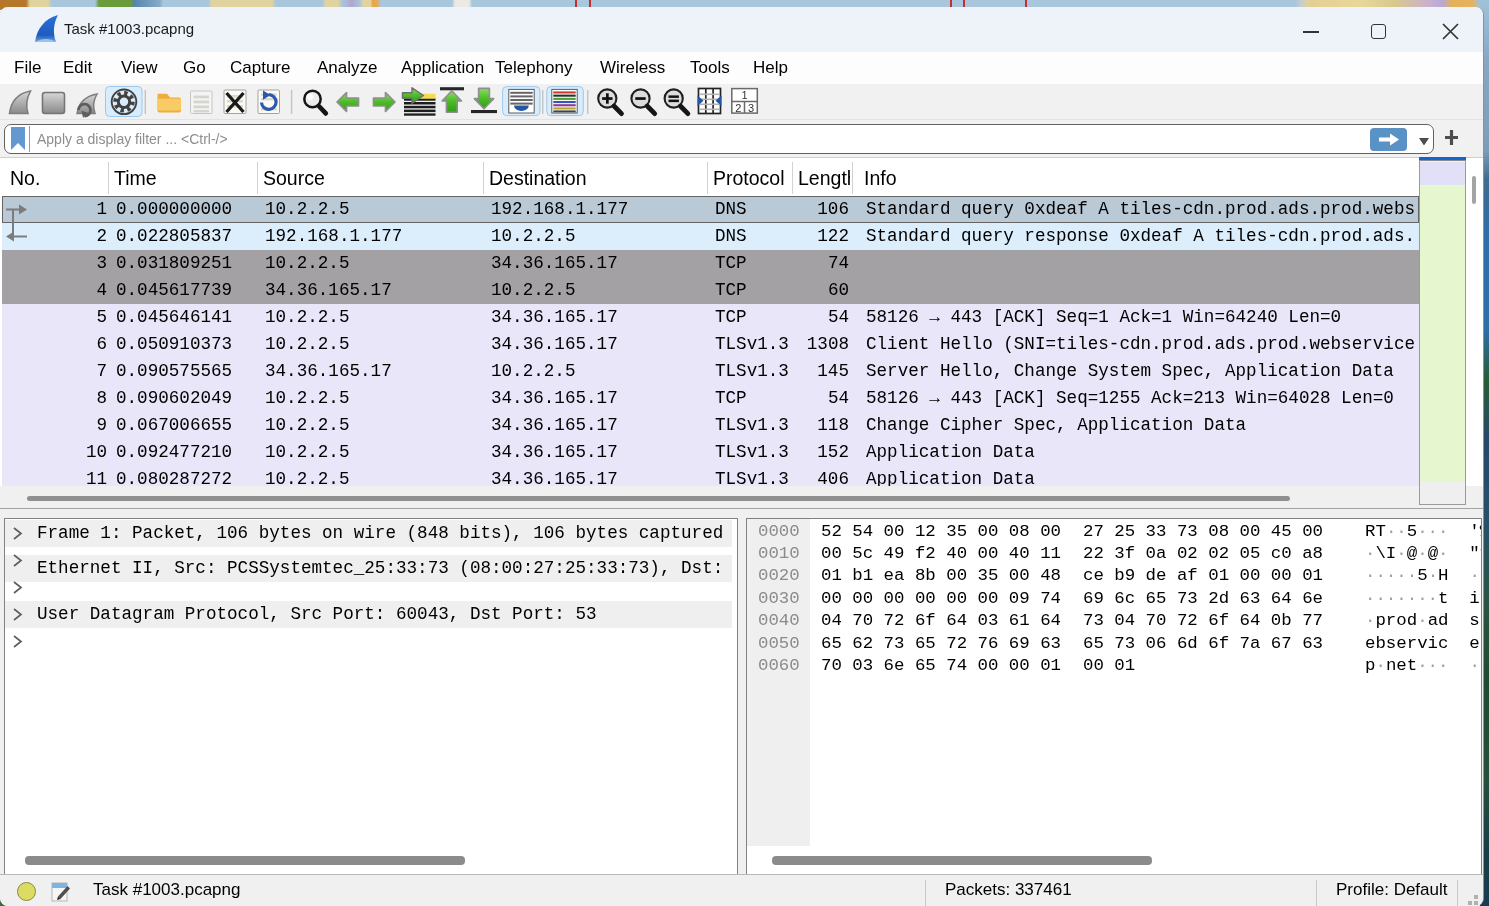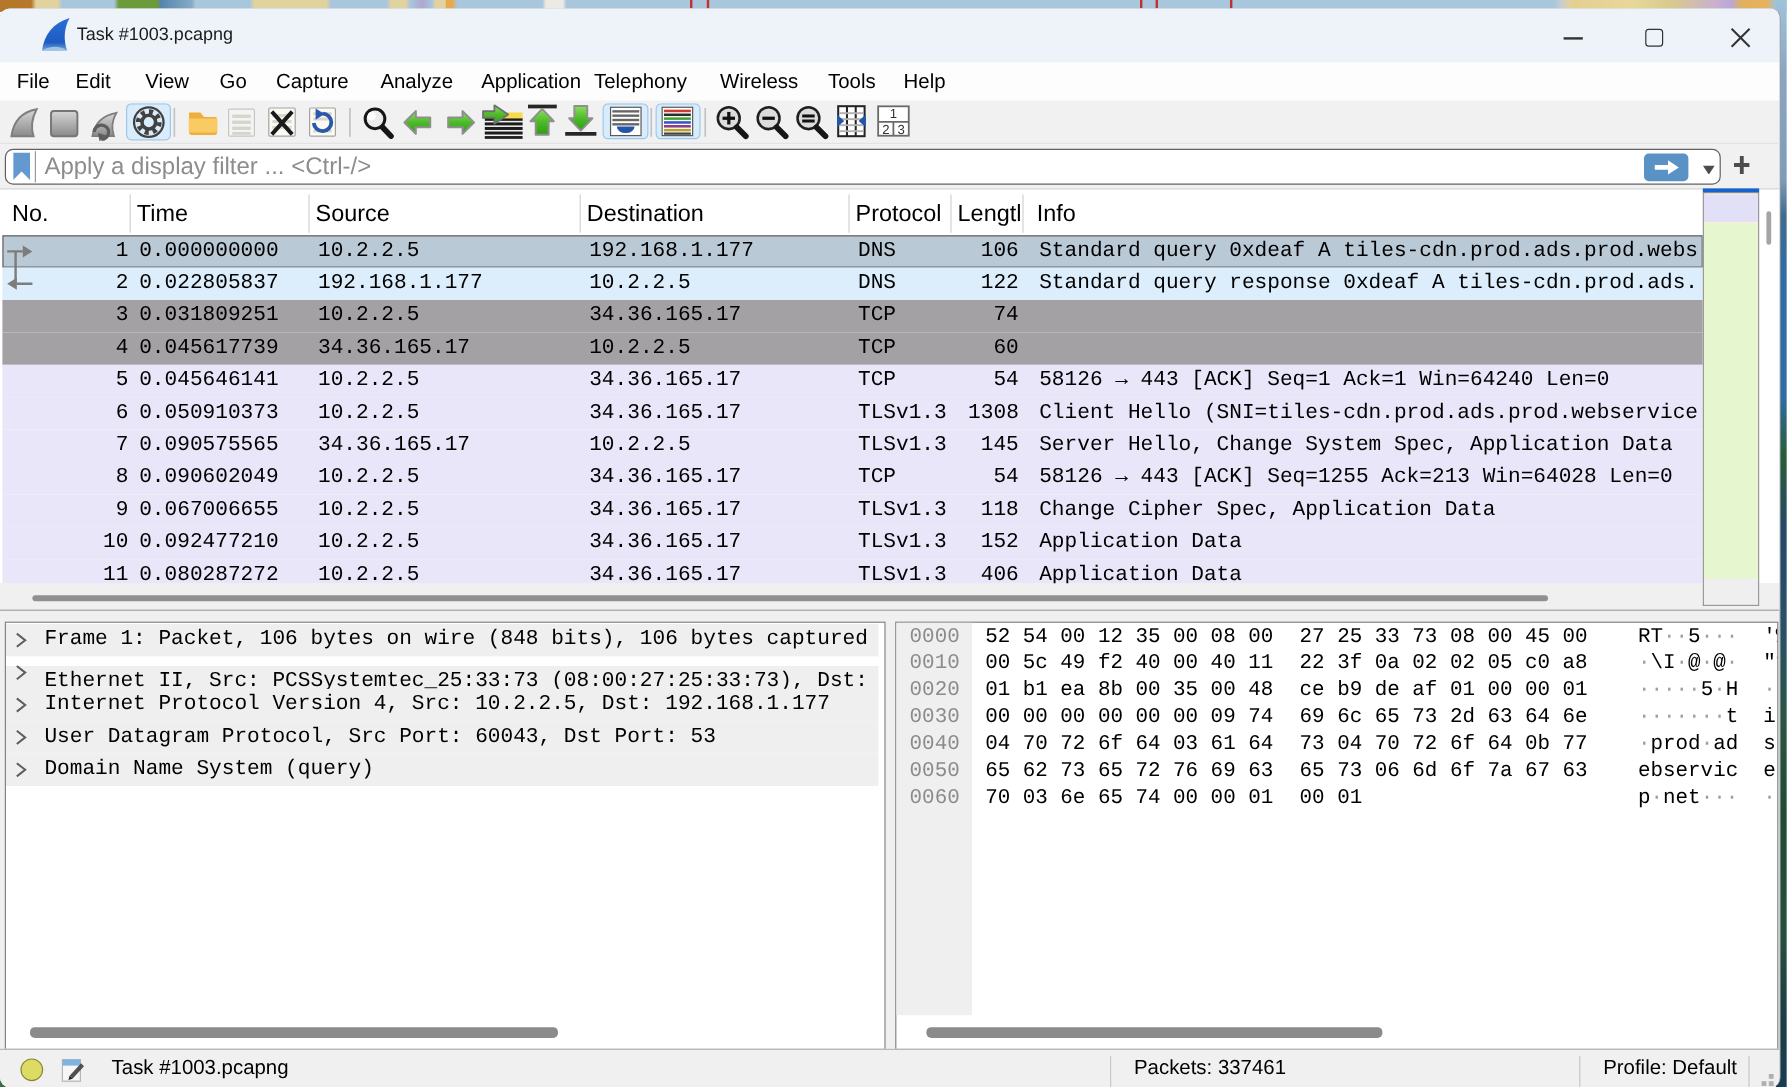--- a/index.html
+++ b/index.html
@@ -217,21 +217,21 @@
     <text x="738.2" y="25.5" font-size="11" fill="#333" text-anchor="middle" font-family="Liberation Sans">2</text>
     <text x="751" y="25.5" font-size="11" fill="#333" text-anchor="middle" font-family="Liberation Sans">3</text>
   </svg>
 
   <div class="abs" style="left:0;top:113px;width:1483px;height:38px;background:#f1f1f1;border-bottom:1px solid #cfcfcf"></div>
   <div class="abs" style="left:4px;top:117px;width:1430px;height:30px;background:#fff;border:1px solid #616161;border-radius:7px"></div>
   <svg class="abs" style="left:11px;top:120px" width="14" height="23" viewBox="0 0 14 23">
       <path d="M0 0 H14 V23 L7 16 L0 23 Z" fill="#6399cf"></path>
     </svg>
   <div class="abs" style="left:29px;top:119px;width:1px;height:26px;background:#9a9a9a"></div>
-  <div class="abs" style="left:37px;top:117px;height:22px;line-height:30px;font-size:20px;color:#8d8d8d">Apply a display filter ... &lt;Ctrl-/&gt;</div>
+  <div class="abs" style="left:37px;top:117px;height:22px;line-height:30px;font-size:14px;color:#8d8d8d">Apply a display filter ... &lt;Ctrl-/&gt;</div>
   <div class="abs" style="left:1370px;top:121px;width:37px;height:23px;background:#5b92c6;border-radius:4px"></div>
   <svg class="abs" style="left:1378px;top:125px" width="22" height="15" viewBox="0 0 22 15">
       <path d="M1 5.5 H12 V1.5 L21 7.5 L12 13.5 V9.5 H1 Z" fill="#fff"></path>
     </svg>
   <svg class="abs" style="left:1419px;top:130.5px" width="10" height="7.5" viewBox="0 0 10 7.5">
       <path d="M0 0 H10 L5 7.5 Z" fill="#4d4d4d"></path>
     </svg>
   <svg class="abs" style="left:1445px;top:123px" width="13" height="15" viewBox="0 0 13 15">
       <path d="M4.9 0 H8.1 V5.9 H13 V9.1 H8.1 V15 H4.9 V9.1 H0 V5.9 H4.9 Z" fill="#4d4d4d"></path>
     </svg>
@@ -277,23 +277,21 @@
   <div class="abs" style="left:1420px;top:154.5px;width:45px;height:23px;background:#e1e0f6"></div>
   <div class="abs" style="left:1420px;top:177.5px;width:45px;height:1.6px;background:#fdeeda"></div>
   <div class="abs" style="left:1420px;top:179px;width:45px;height:296px;background:#e6f7cf"></div>
   <div class="sb" style="left:1472px;top:169px;width:4px;height:28px;background:#a4a4a4"></div>
 
   <div class="sb" style="left:27px;top:488.5px;width:1263px;height:5px;background:#909090;border-radius:2.5px"></div>
 
   <div class="abs" style="left:4px;top:510.5px;width:734px;height:357px;background:#fff;border:1px solid #828282"></div>
   <div class="drow" style="top:512.5px"><span style="padding-left:32px">Frame 1: Packet, 106 bytes on wire (848 bits), 106 bytes captured</span></div>
   <div class="drow" style="top:548px"><span style="padding-left:32px">Ethernet II, Src: PCSSystemtec_25:33:73 (08:00:27:25:33:73), Dst:</span></div>
-  <div class="drow" style="top:566.5px"><span style="padding-left:32px">Internet Protocol Version 4, Src: 10.2.2.5, Dst: 192.168.1.177</span></div>
   <div class="drow" style="top:593.5px"><span style="padding-left:32px">User Datagram Protocol, Src Port: 60043, Dst Port: 53</span></div>
-  <div class="drow" style="top:620.5px"><span style="padding-left:32px">Domain Name System (query)</span></div>
   <svg class="abs" style="left:10px;top:512.5px" width="16" height="140" viewBox="0 0 16 140">
     <g stroke="#5e5e5e" stroke-width="1.7" fill="none">
       <path d="M4 8 L11 13.5 L4 19"></path>
       <path d="M4 35 L11 40.5 L4 46"></path>
       <path d="M4 62 L11 67.5 L4 73"></path>
       <path d="M4 89 L11 94.5 L4 100"></path>
       <path d="M4 116 L11 121.5 L4 127"></path>
     </g>
   </svg>
   <div class="sb" style="left:25px;top:849px;width:440px;height:9px"></div>

